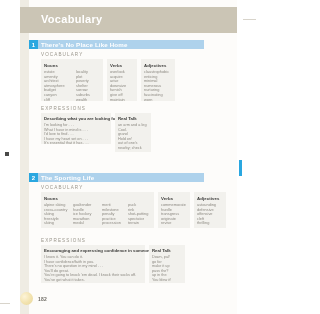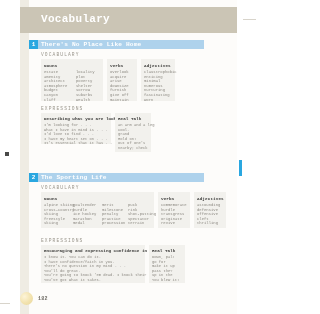--- a/index.html
+++ b/index.html
@@ -5,21 +5,20 @@
   html,body{margin:0;padding:0;}
   body{
     width:262px;height:314px;overflow:hidden;
     background:#ffffff;
     font-family:"Liberation Sans", sans-serif;
     -webkit-font-smoothing:antialiased;
   }
   .page{
     position:absolute;left:0;top:0;width:262px;height:314px;
     background:#ffffff;
-    font-family:Liberation Mono, monospace;
   }
   
   .paper{
     position:absolute;left:20px;top:0;width:217px;height:314px;
     background:#fdfcfa;
   }
   .leftstrip{
     position:absolute;left:0;top:0;width:20px;height:314px;
     background:#ffffff;
   }

